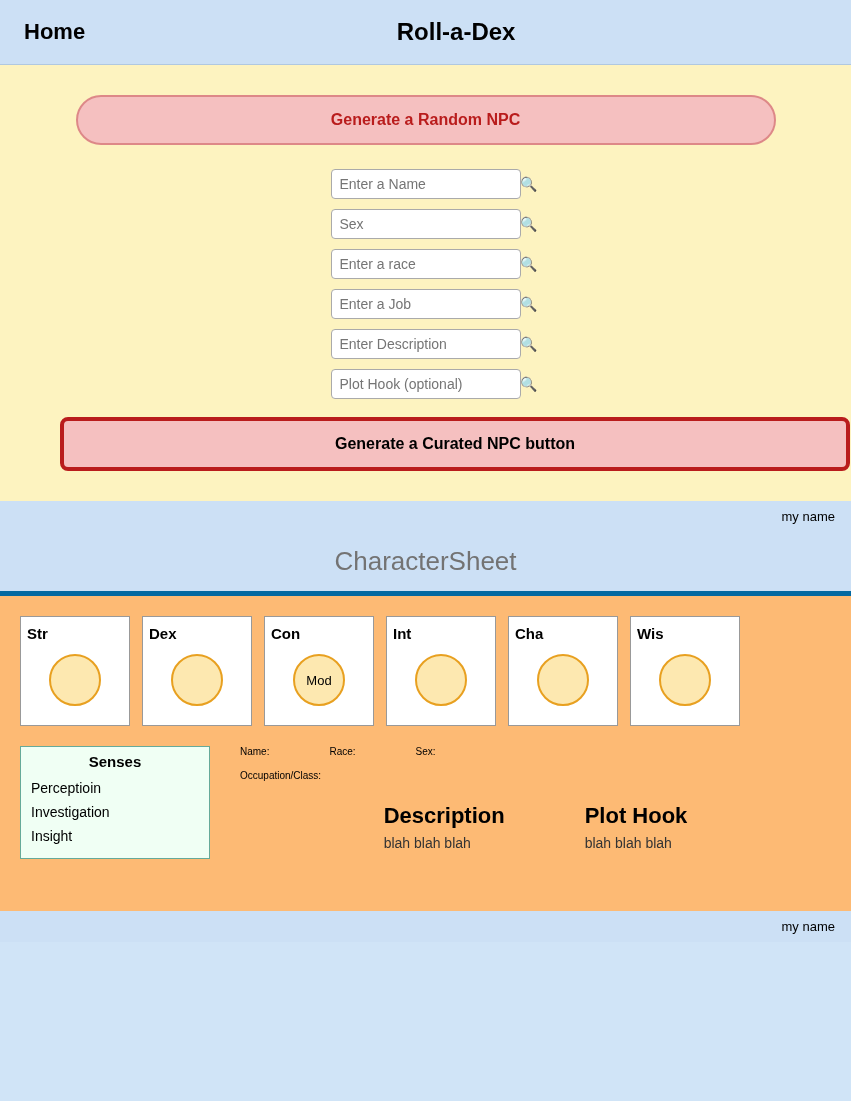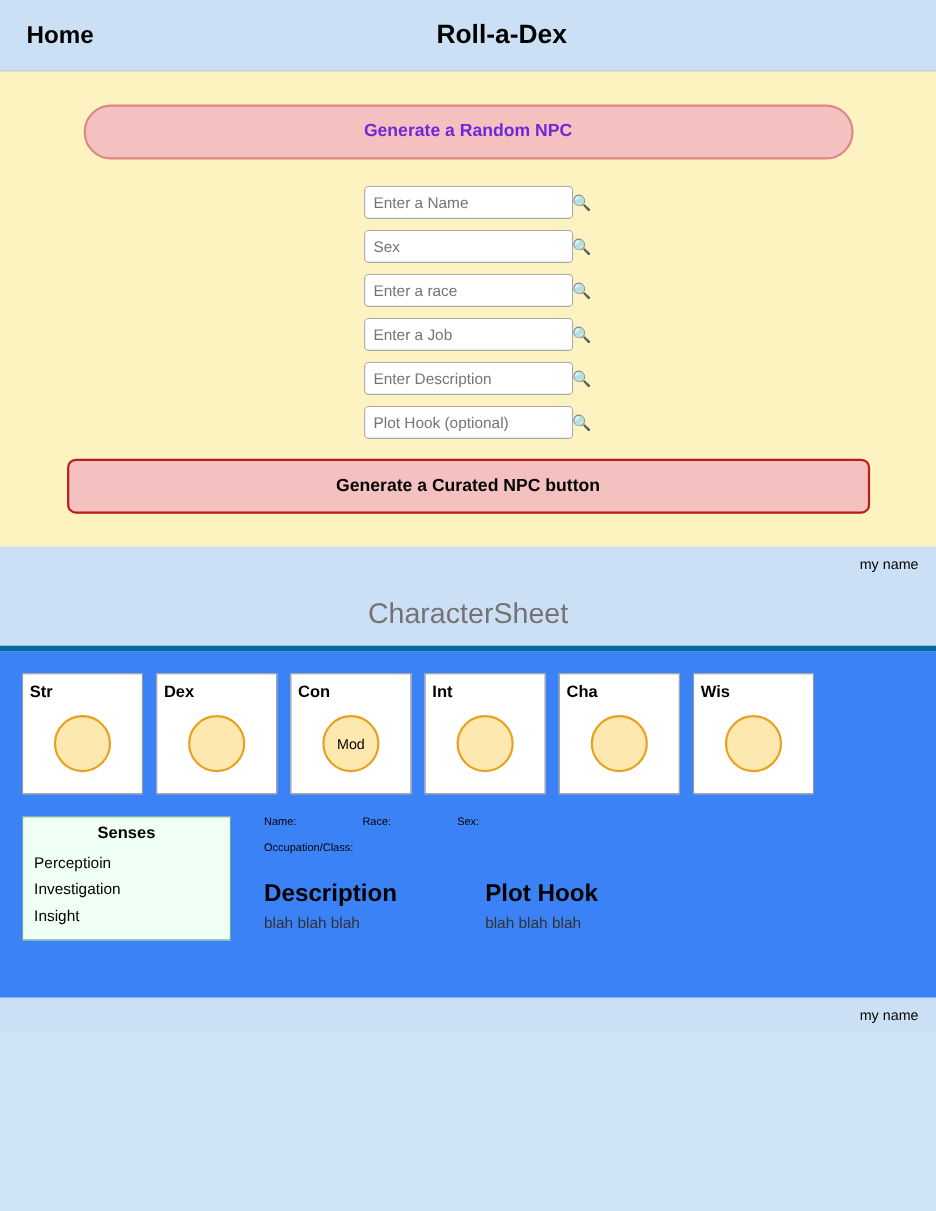--- a/index.html
+++ b/index.html
@@ -35,21 +35,21 @@
     .generate-random-btn {
       display: block;
       width: 700px;
       margin: 0 auto 24px auto;
       padding: 14px 0;
       background: #f5c0c0;
       border: 2px solid #d88;
       border-radius: 30px;
       font-size: 16px;
       font-weight: bold;
-      color: #6d28d9;
+      color: #b91c1c;
       cursor: pointer;
       text-align: center;
     }
 
     .input-group {
       display: flex;
       flex-direction: column;
       align-items: center;
       gap: 10px;
       margin-bottom: 10px;
@@ -74,25 +74,25 @@
       color: #555;
     }
     .search-icon {
       color: #4a90d9;
       font-size: 14px;
       cursor: pointer;
     }
 
     .generate-curated-btn {
       display: block;
-      width: 730px;
+      width: 790px;
       margin: 18px auto 0 auto;
       padding: 14px 0;
       background: #f5c0c0;
-      border: 2px solid #b91c1c;
+      border: 4px solid #b91c1c;
       border-radius: 8px;
       font-size: 16px;
       font-weight: bold;
       color: #000;
       cursor: pointer;
       text-align: center;
     }
 
     
     .sub-header {
@@ -108,21 +108,21 @@
       background: #cce0f5;
       text-align: center;
       padding: 14px;
       font-size: 26px;
       font-weight: normal;
       color: #737373;
       border-bottom: 5px solid #0369a1;
     }
 
     .char-sheet-body {
-      background: #3b82f6;
+      background: #fdba74;
       padding: 20px 20px 30px 20px;
     }
 
     
     .stats-row {
       display: flex;
       gap: 12px;
       margin-bottom: 20px;
       flex-wrap: wrap;
     }
@@ -326,21 +326,21 @@
     <div class="lower-right">
       <div style="display:flex; gap:60px; margin-bottom:8px;">
         <span class="char-info-label">Name:</span>
         <span class="char-info-label">Race:</span>
         <span class="char-info-label">Sex:</span>
       </div>
       <div style="margin-bottom:20px;">
         <span class="char-info-label">Occupation/Class:</span>
       </div>
 
-      <div style="display:flex; gap:80px;">
+      <div style="display:flex; gap:80px;justify-content:center;">
         <div class="desc-section">
           <div class="desc-title">Description</div>
           <div class="desc-text">blah blah blah</div>
         </div>
         <div class="desc-section">
           <div class="desc-title">Plot Hook</div>
           <div class="desc-text">blah blah blah</div>
         </div>
       </div>
     </div>

